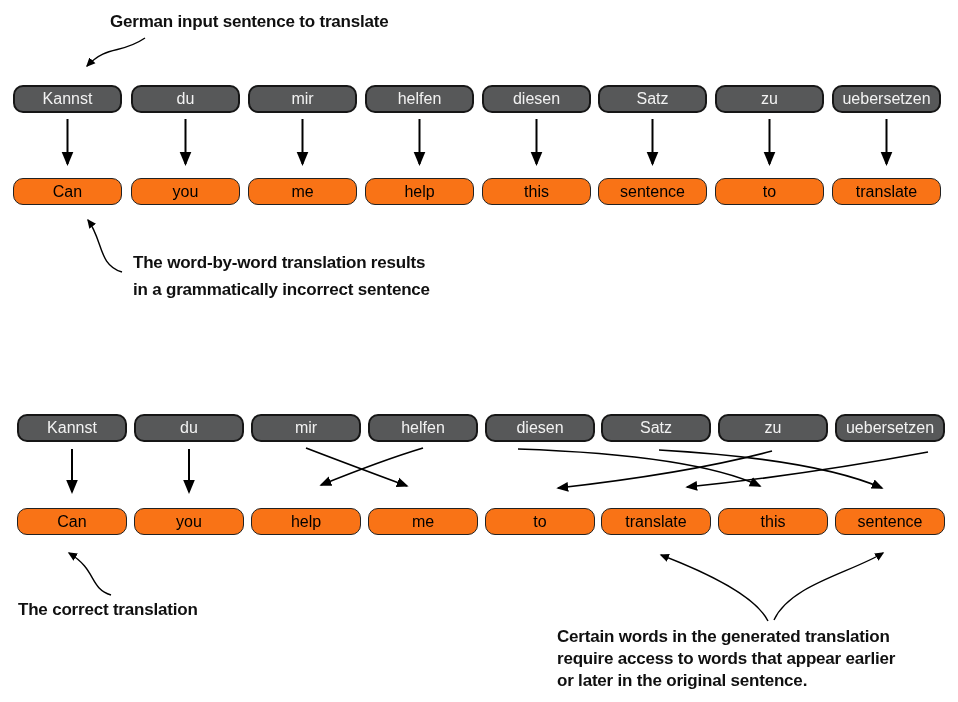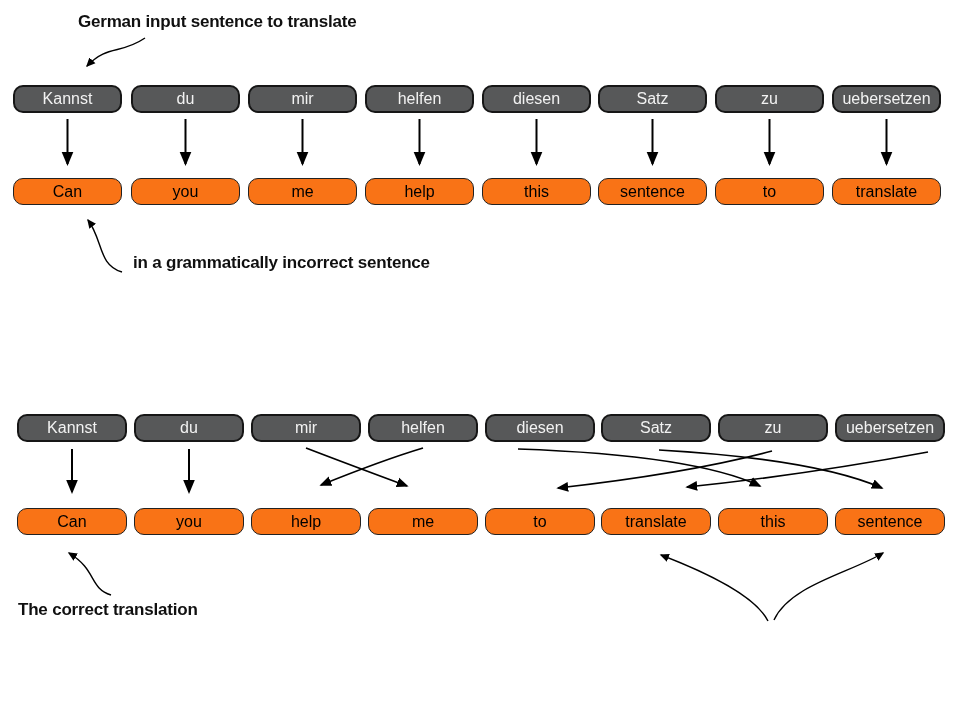--- a/index.html
+++ b/index.html
@@ -105,22 +105,28 @@
       <div class="word-box light" style="left: 17px; top: 508px; width: 110px;">Can</div>
       <div class="word-box light" style="left: 134px; top: 508px; width: 110px;">you</div>
       <div class="word-box light" style="left: 251px; top: 508px; width: 110px;">help</div>
       <div class="word-box light" style="left: 368px; top: 508px; width: 110px;">me</div>
       <div class="word-box light" style="left: 485px; top: 508px; width: 110px;">to</div>
       <div class="word-box light" style="left: 601px; top: 508px; width: 110px;">translate</div>
       <div class="word-box light" style="left: 718px; top: 508px; width: 110px;">this</div>
       <div class="word-box light" style="left: 835px; top: 508px; width: 110px;">sentence</div>
     </div>
 
-  <div class="ann" style="left:78px;top:11px">German input sentence to translate</div>
+  <div class="ann" style="left:110px;top:11px">German input sentence to translate</div>
 
   <div class="ann mid" style="left:133px;top:249px">
+    <div>The word-by-word translation results</div>
     <div>in a grammatically incorrect sentence</div>
   </div>
 
   <div class="ann" style="left:18px;top:599px">The correct translation</div>
 
+  <div class="ann" style="left:557px;top:626px">
+    <div>Certain words in the generated translation</div>
+    <div>require access to words that appear earlier</div>
+    <div>or later in the original sentence.</div>
+  </div>
 
 </div>
 
 </body></html>

